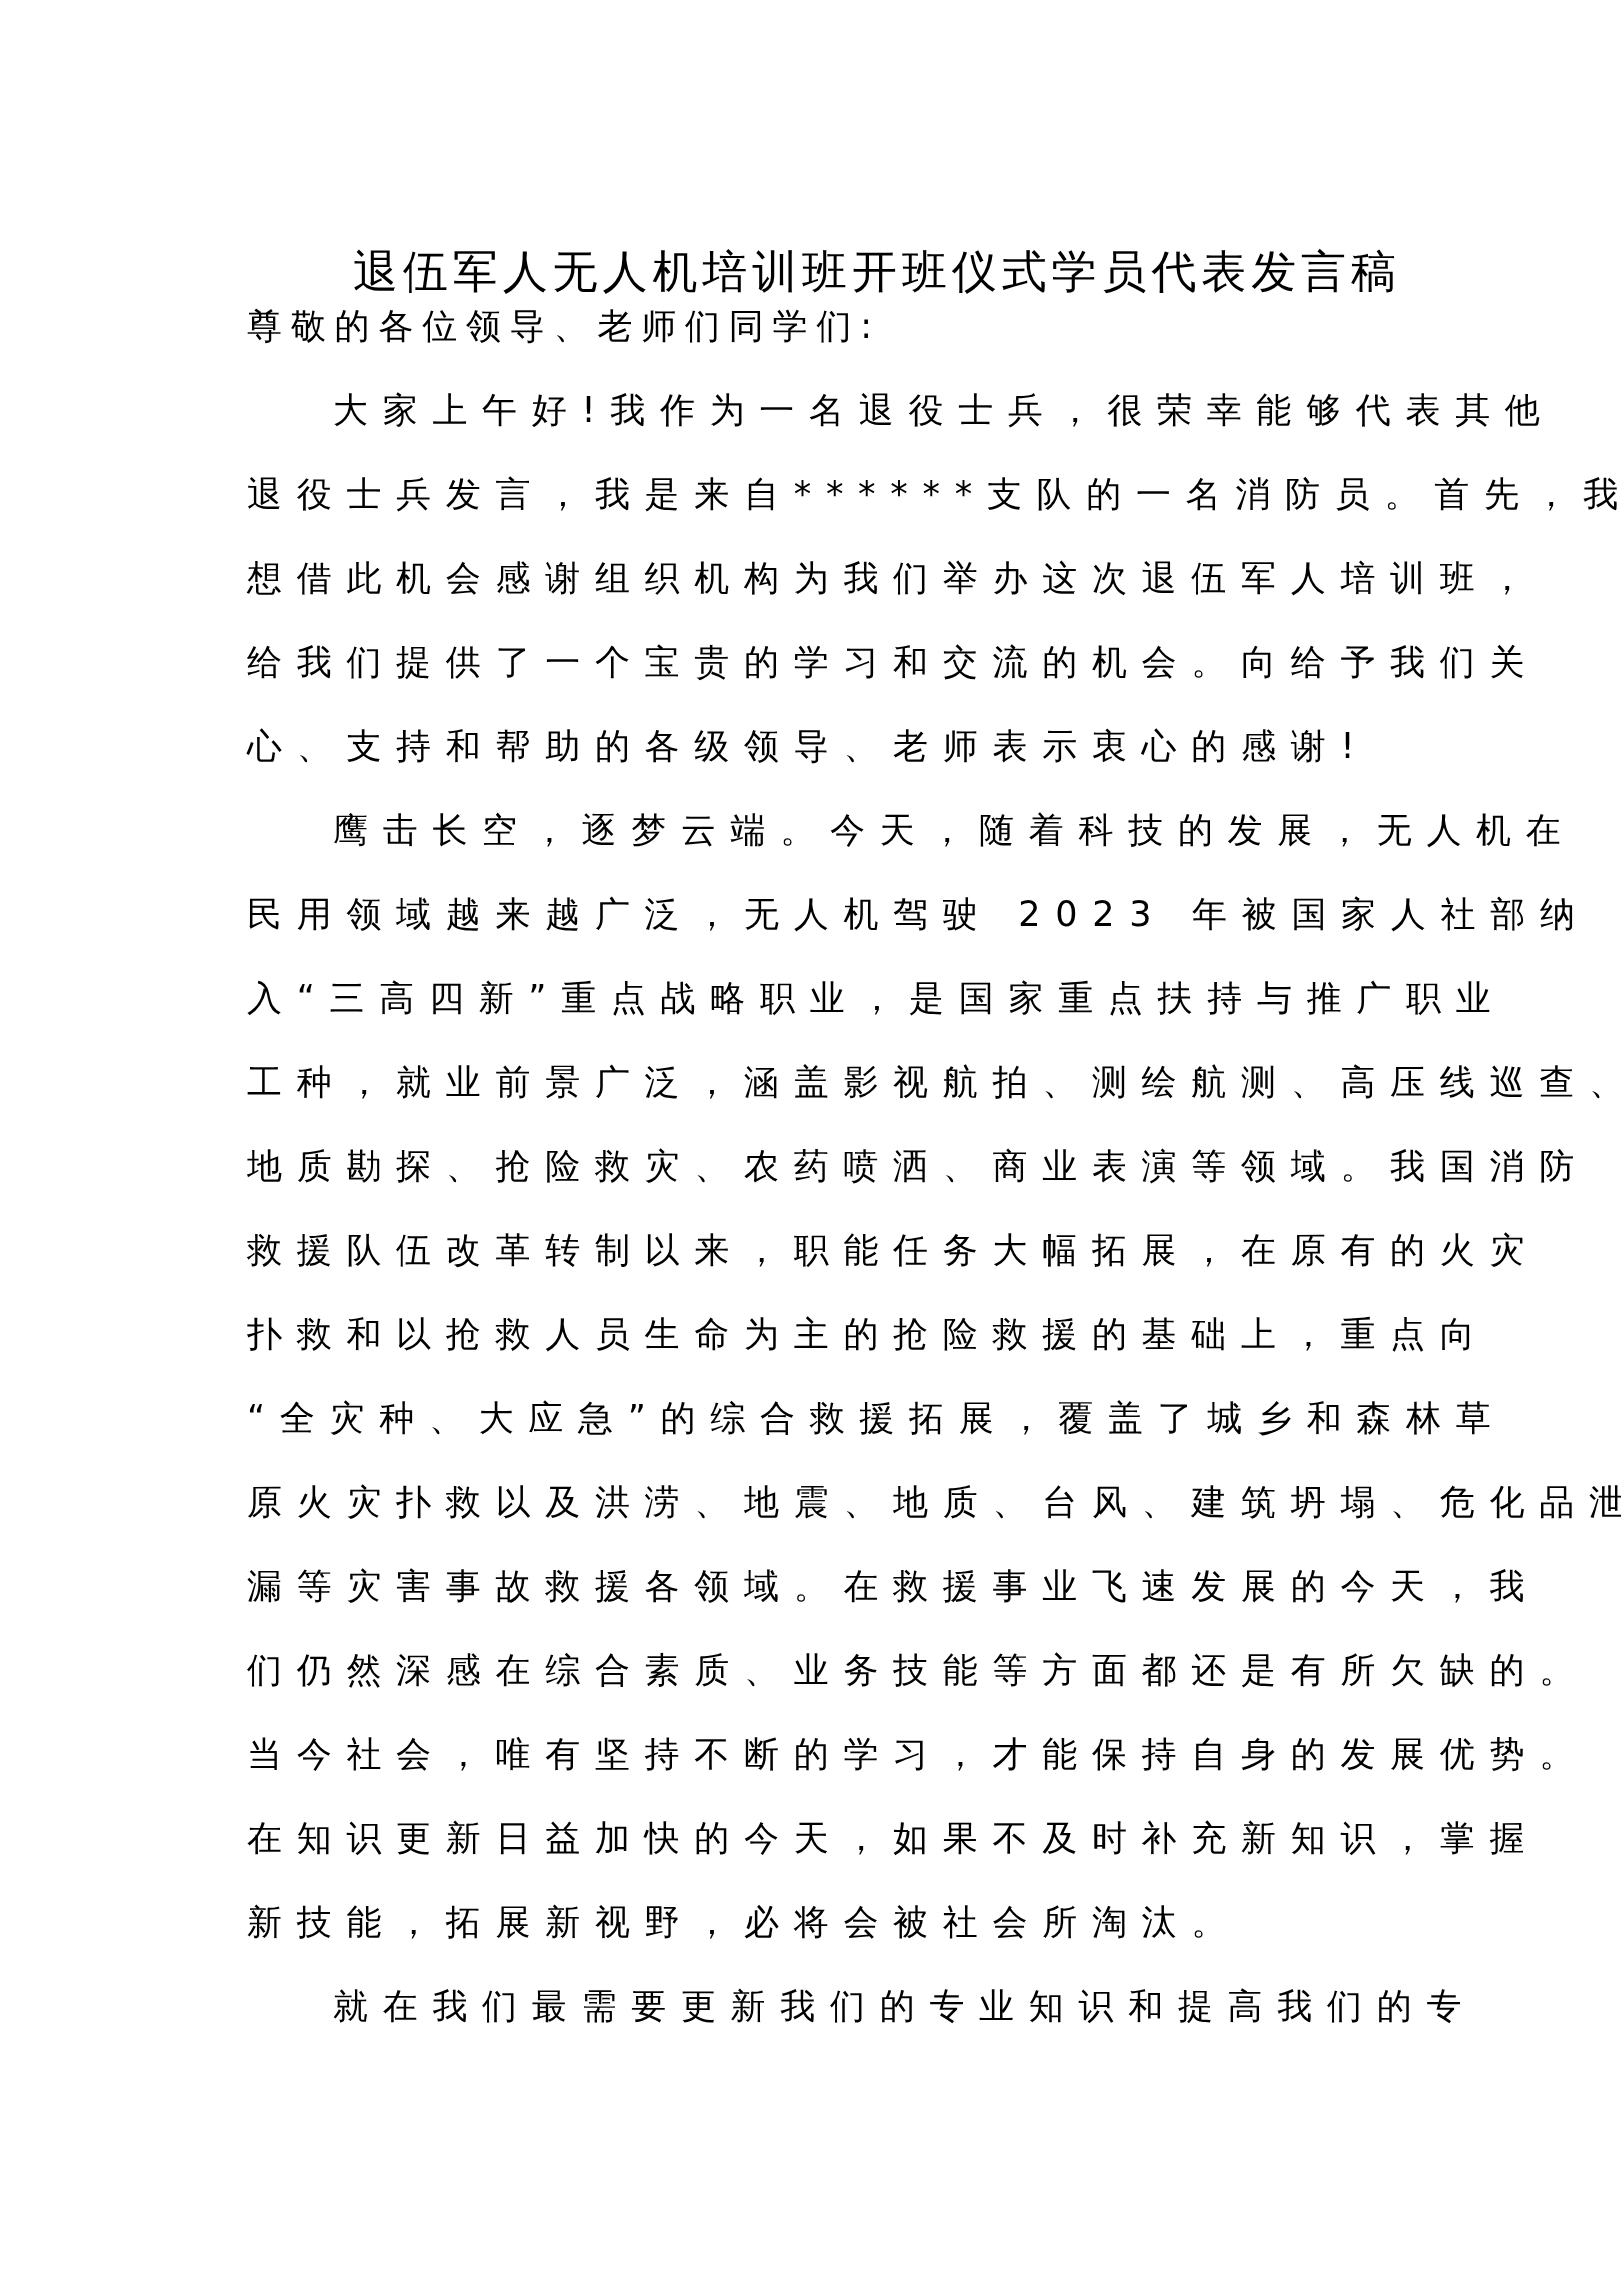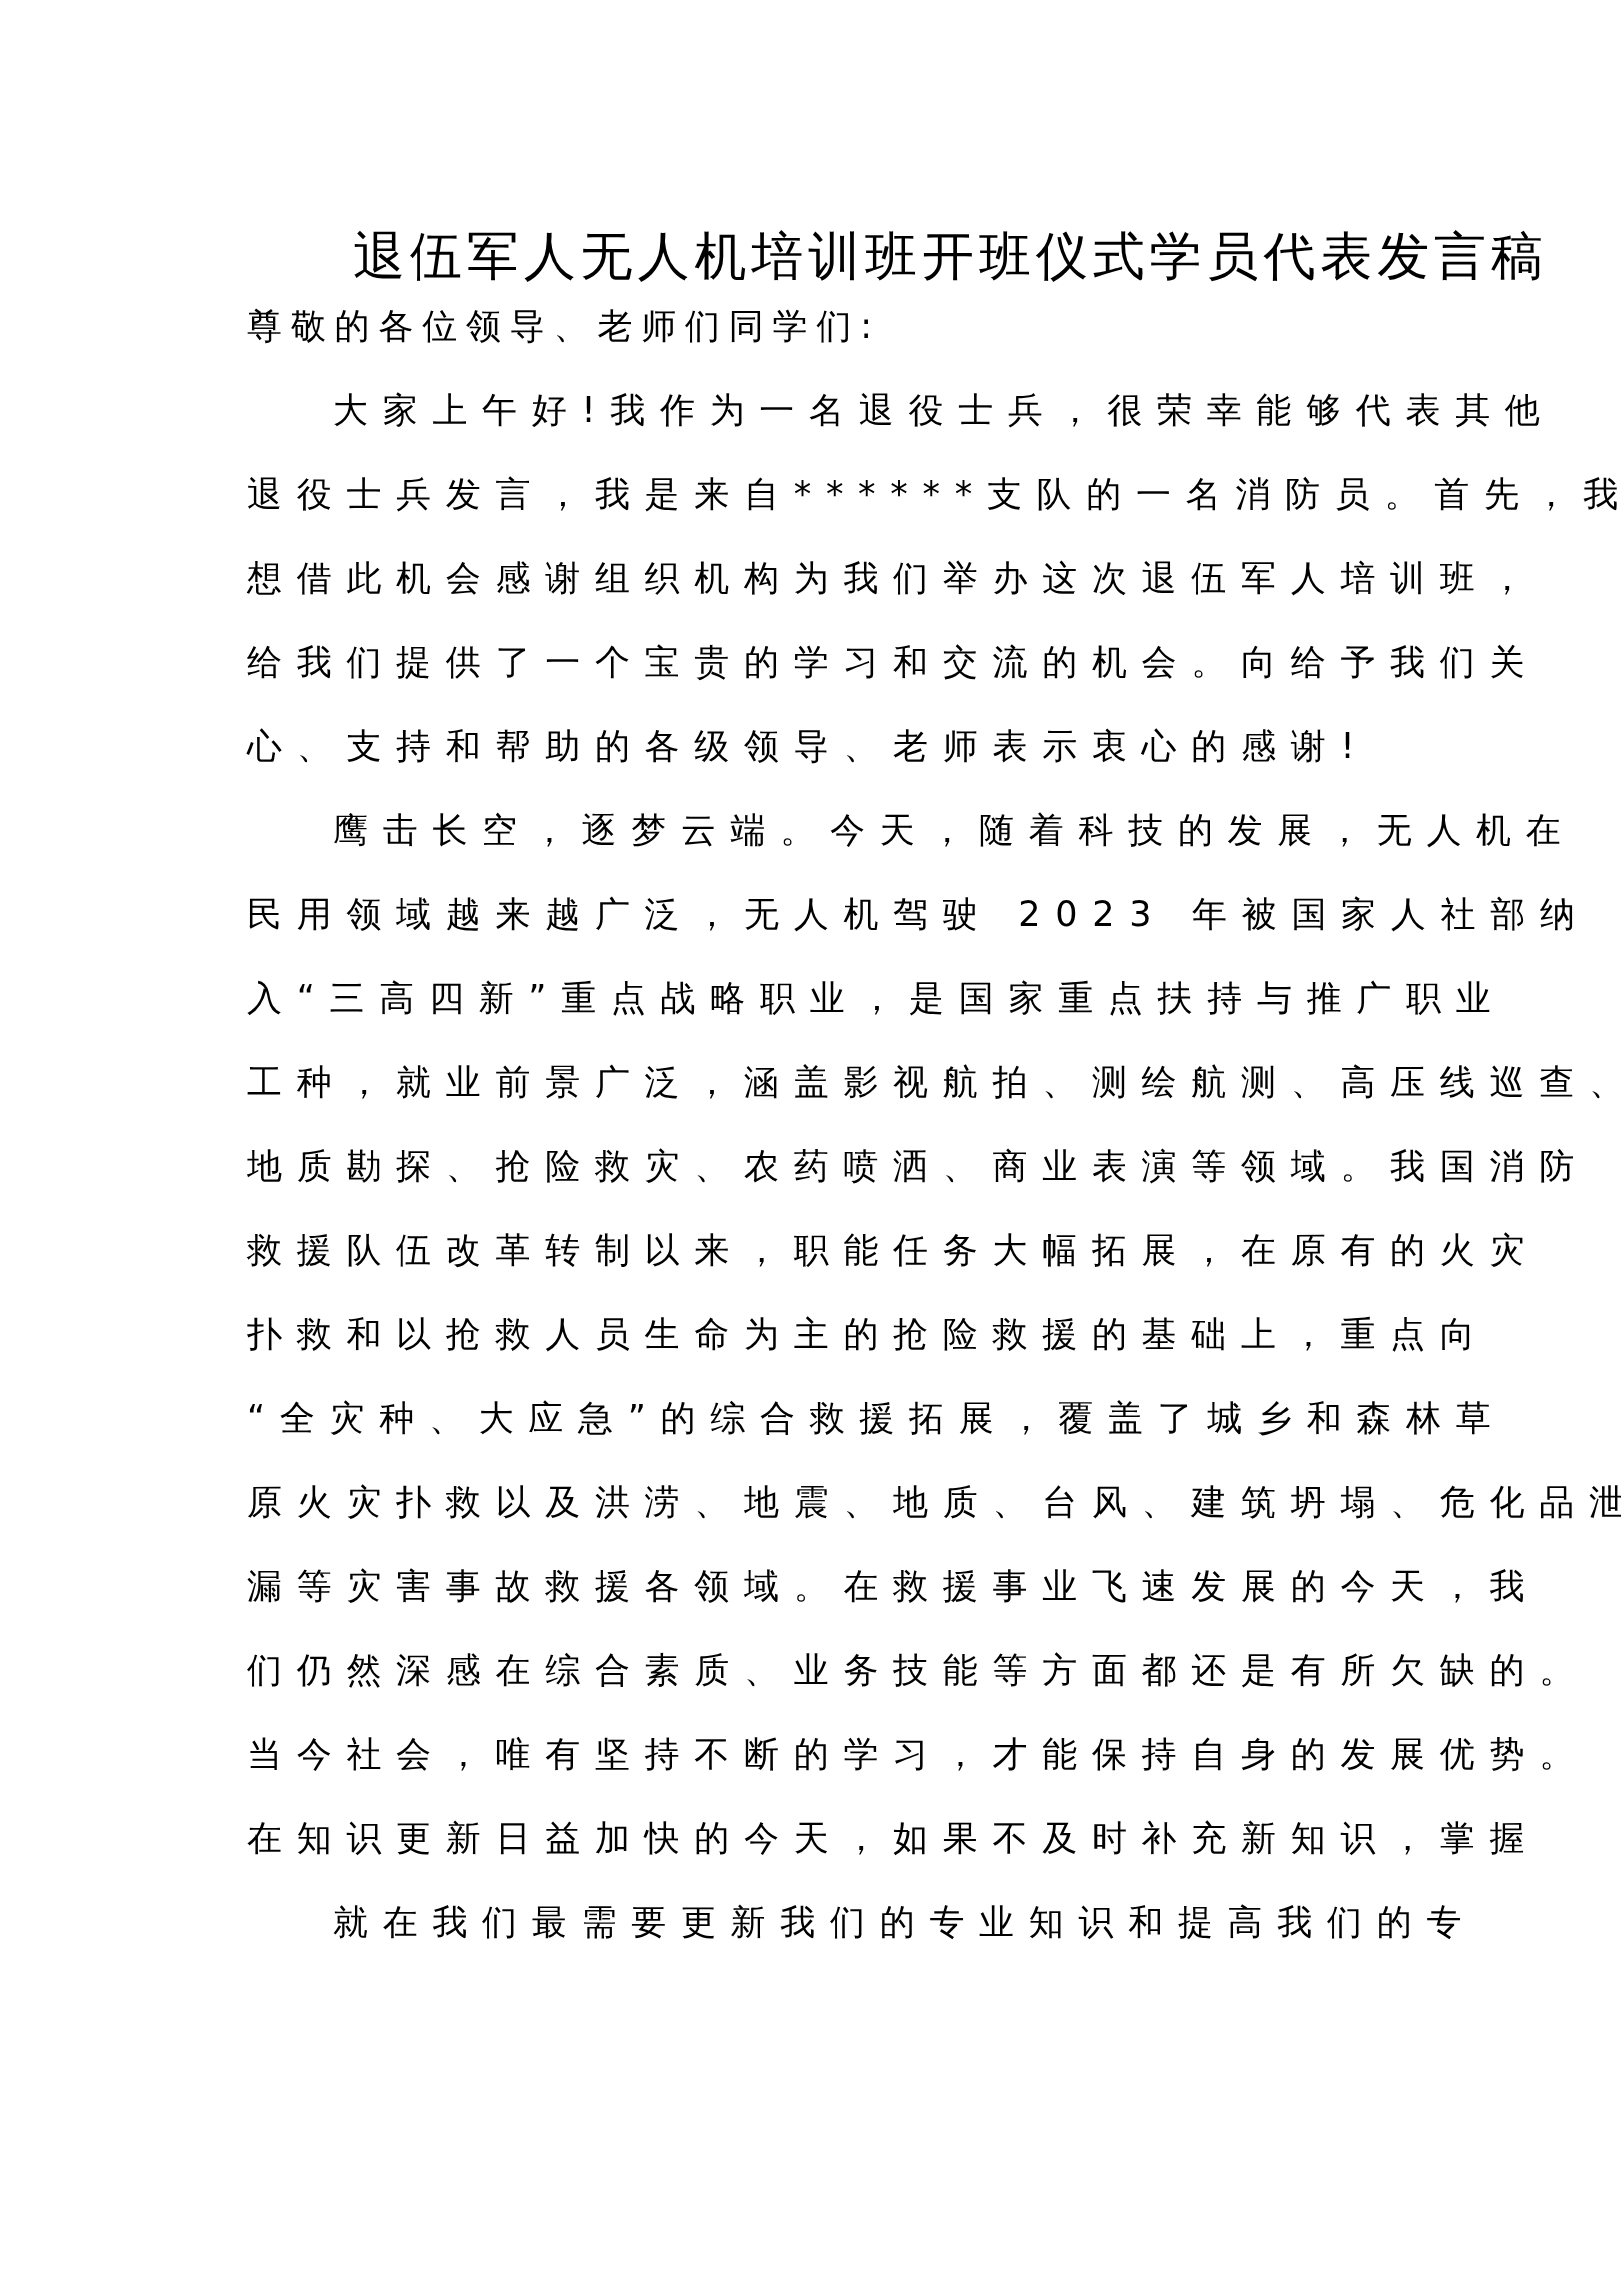--- a/index.html
+++ b/index.html
@@ -19,24 +19,24 @@
     position: absolute;
     left: 0;
     top: 0;
     width: 1621px;
     height: 2293px;
     background: #ffffff;
   }
   .title {
     position: absolute;
     left: 353px;
-    top: 227px;
+    top: 242px;
     width: 921px;
     height: 59px;
-    font-size: 52px;
+    font-size: 45px;
     line-height: 59px;
     white-space: nowrap;
     letter-spacing: 4.9px;
   }
   .body-text {
     position: absolute;
     left: 247px;
     top: 284px;
     width: 1142px;
   }
@@ -74,16 +74,17 @@
     <span class="line">工种，就业前景广泛，涵盖影视航拍、测绘航测、高压线巡查、</span>
     <span class="line">地质勘探、抢险救灾、农药喷洒、商业表演等领域。我国消防</span>
     <span class="line">救援队伍改革转制以来，职能任务大幅拓展，在原有的火灾</span>
     <span class="line">扑救和以抢救人员生命为主的抢险救援的基础上，重点向</span>
     <span class="line">“全灾种、大应急”的综合救援拓展，覆盖了城乡和森林草</span>
     <span class="line">原火灾扑救以及洪涝、地震、地质、台风、建筑坍塌、危化品泄</span>
     <span class="line">漏等灾害事故救援各领域。在救援事业飞速发展的今天，我</span>
     <span class="line">们仍然深感在综合素质、业务技能等方面都还是有所欠缺的。</span>
     <span class="line">当今社会，唯有坚持不断的学习，才能保持自身的发展优势。</span>
     <span class="line">在知识更新日益加快的今天，如果不及时补充新知识，掌握</span>
+    <span class="line">新技能，拓展新视野，必将会被社会所淘汰。</span>
     <span class="line indent">就在我们最需要更新我们的专业知识和提高我们的专</span>
   </div>
 </div>
 
 
 </body></html>

